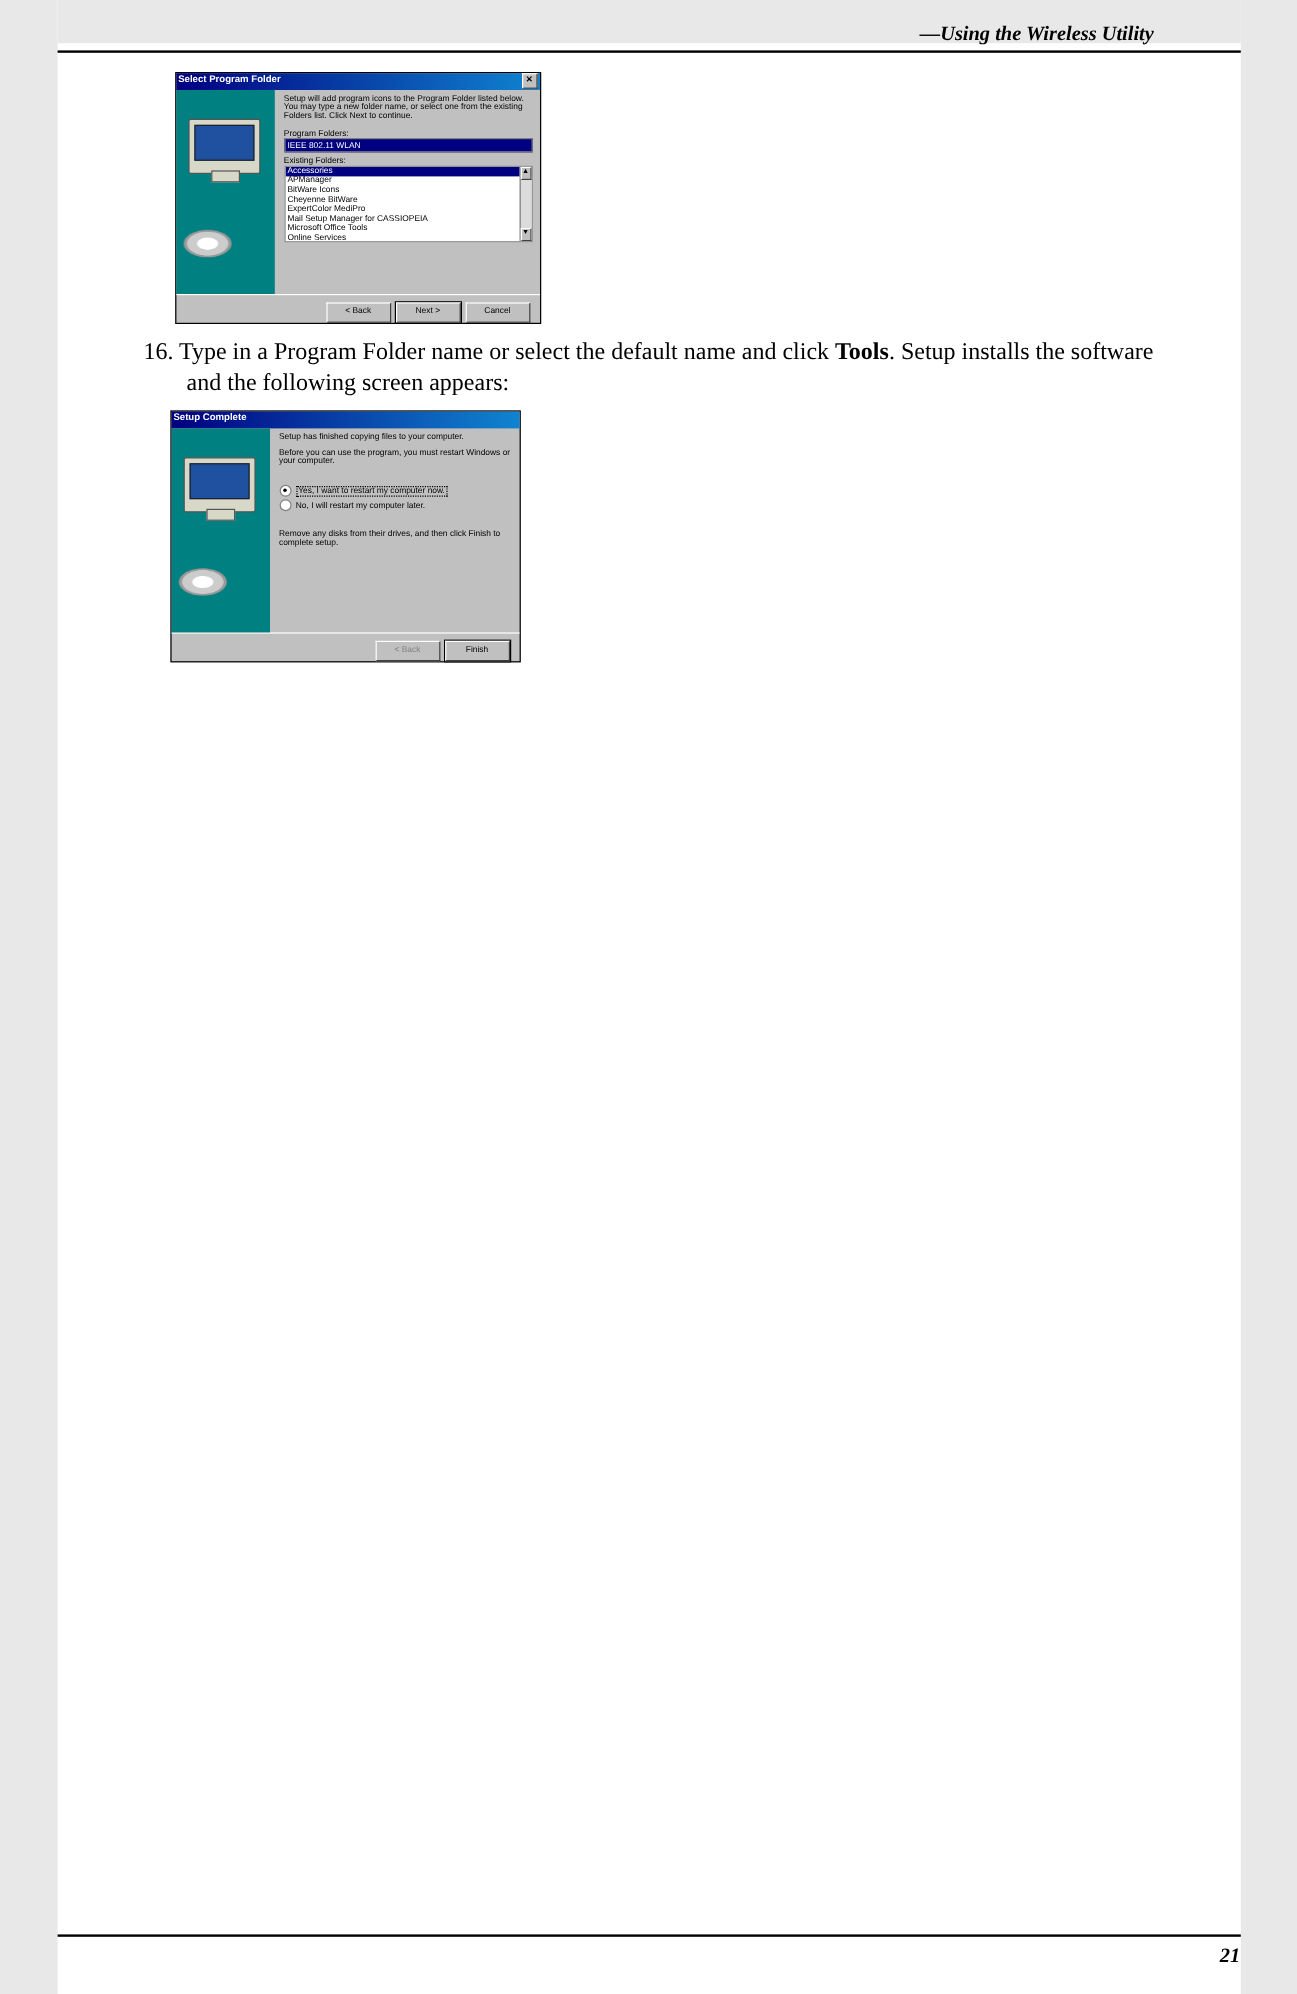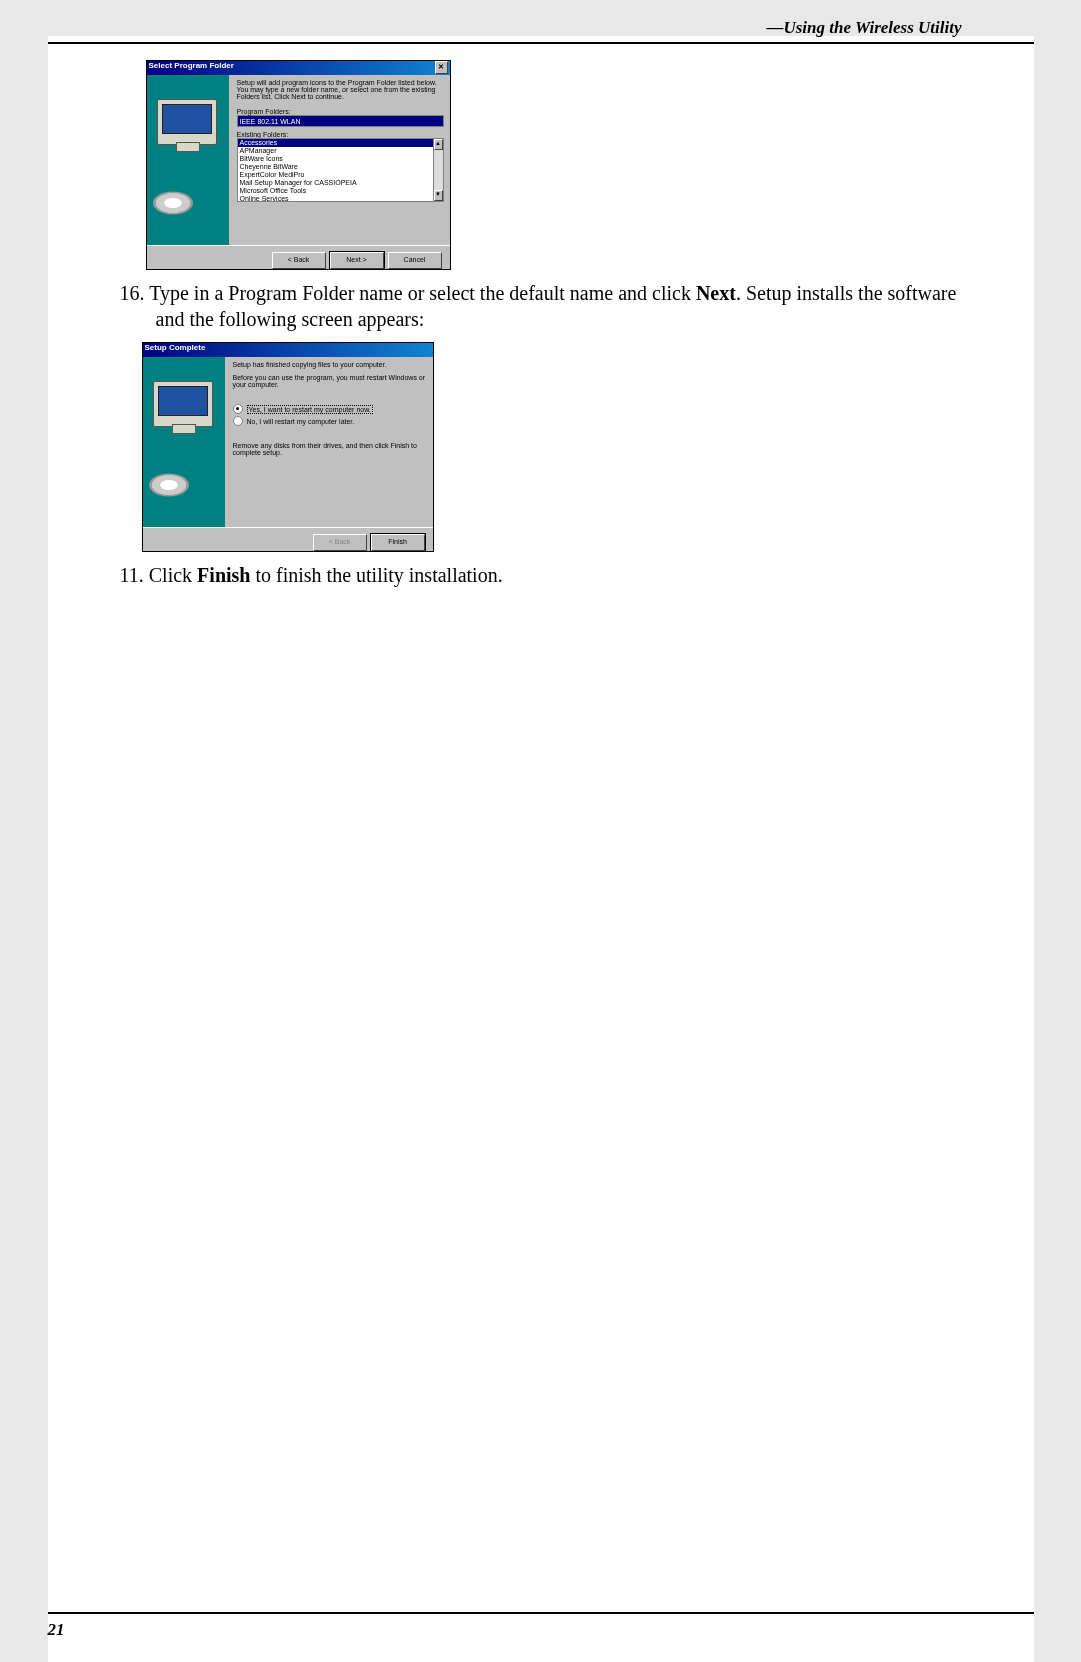--- a/index.html
+++ b/index.html
@@ -211,21 +211,21 @@
 
   
   .hr-bottom {
     position: absolute;
     left: 0; right: 0; bottom: 48px;
     border-top: 2px solid #000;
   }
   .pgnum {
     position: absolute;
     left: 0; right: 0; bottom: 22px;
-    text-align: left;
+    text-align: right;
     font-style: italic;
     font-weight: bold;
     font-size: 17px;
   }
 </style>
 </head>
 <body>
 
 <div class="page">
   <div class="header-band"></div>
@@ -272,21 +272,21 @@
       </div>
       <div class="btnrow">
         <div class="wbtn">&lt; Back</div>
         <div class="wbtn def">Next &gt;</div>
         <div class="wbtn">Cancel</div>
       </div>
     </div>
 
     <p class="step">
       <span>16.</span>
-      <span>Type in a Program Folder name or select the default name and click </span><span class="bold">Next</span><span>. Setup installs the software and the following screen appears:</span>
+      <span>Type in a Program Folder name or select the default name and click </span><span class="bold">Tools</span><span>. Setup installs the software and the following screen appears:</span>
     </p>
 
     <div class="dlg dlg2">
       <div class="titlebar">
         <span>Setup Complete</span>
       </div>
       <div class="dlg-body">
         <div class="sidebar">
           <div class="monitor"></div>
           <div class="cd"></div>
@@ -304,22 +304,18 @@
           </div>
           <div class="lbl" style="margin-top:16px">Remove any disks from their drives, and then click Finish to complete setup.</div>
         </div>
       </div>
       <div class="btnrow">
         <div class="wbtn disabled">&lt; Back</div>
         <div class="wbtn def">Finish</div>
       </div>
     </div>
 
-    <p class="step">
-      <span>11.</span>
-      <span>Click </span><span class="bold">Finish</span><span> to finish the utility installation.</span>
-    </p>
 
   </div>
 
   <div class="hr-bottom"></div>
   <div class="pgnum">21</div>
 </div>
 
 </body></html>

